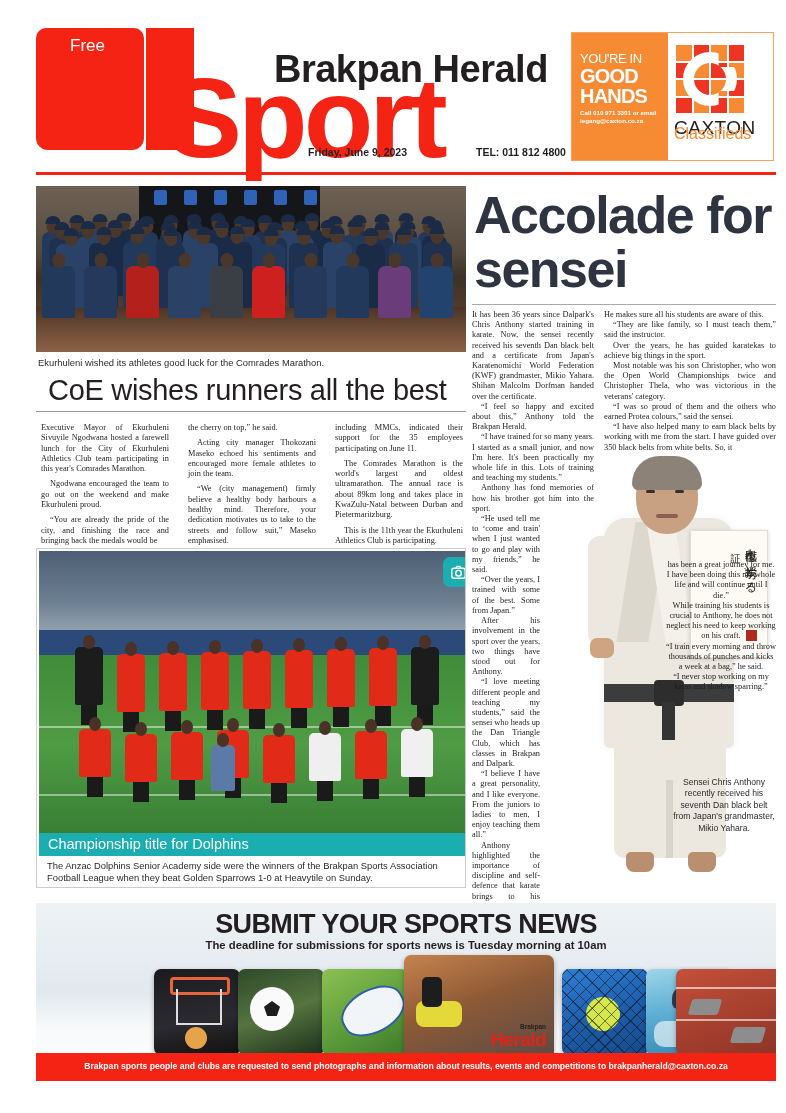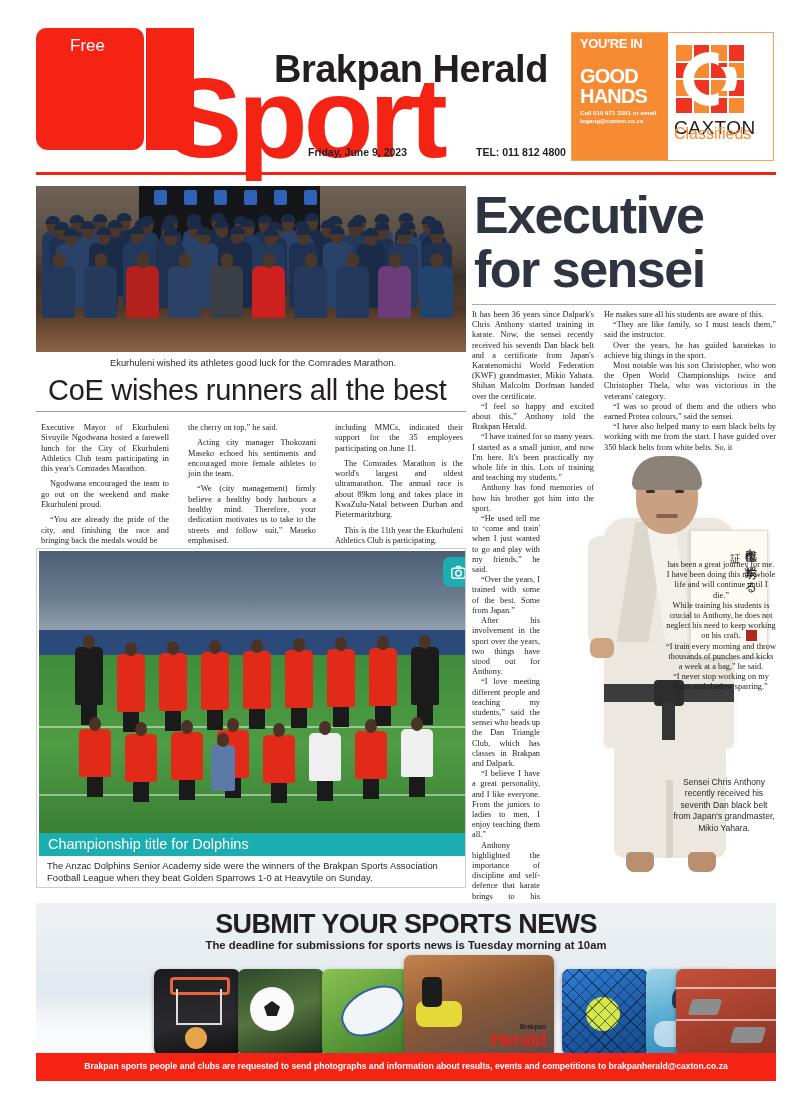--- a/index.html
+++ b/index.html
@@ -86,24 +86,24 @@
     box-sizing: border-box;
   }
   .caxton-left {
     position: absolute;
     left: 0; top: 0;
     width: 96px; height: 100%;
     background: #f68b33;
   }
   .caxton-youre {
     position: absolute;
-    left: 8px; top: 3px;
+    left: 8px; top: 18px;
     color: #ffffff;
     font-size: 13px;
-    font-weight: bold;
+    font-weight: normal;
     letter-spacing: -0.4px;
     line-height: 15px;
   }
   .caxton-good {
     position: absolute;
     left: 8px; top: 33px;
     color: #ffffff;
     font-size: 20px;
     font-weight: bold;
     letter-spacing: -0.8px;
@@ -227,21 +227,20 @@
     background: #1b2b45;
   }
 
   
   .coe-caption {
     position: absolute;
     left: 38px; top: 357px;
     width: 430px;
     font-size: 9.4px;
     color: #2a2a2a;
-    text-align: center;
   }
   .coe-headline {
     position: absolute;
     left: 48px; top: 374px;
     width: 432px;
     font-size: 29px;
     color: #231f20;
     font-family: "Liberation Sans", sans-serif;
     letter-spacing: -0.3px;
   }
@@ -970,21 +969,21 @@
           <rect x="2.5" y="6" width="19" height="14" rx="3"></rect>
           <circle cx="12" cy="13" r="4"></circle>
           <path d="M8.5 6 L10 3.5 L14 3.5 L15.5 6"></path>
         </svg>
       </div>
     </div>
     <div class="dolphin-band">Championship title for Dolphins</div>
     <div class="dolphin-caption">The Anzac Dolphins Senior Academy side were the winners of the Brakpan Sports Association Football League when they beat Golden Sparrows 1-0 at Heavytile on Sunday.</div>
   </div>
 
-  <div class="sensei-headline">Executive for sensei</div>
+  <div class="sensei-headline">Accolade for sensei</div>
   <div class="sensei-rule"></div>
 
   <div class="karate">
     <div class="k-gi-body"></div>
     <div class="k-arm" style="left:18px; top:96px; width:34px; height:110px;"></div>
     <div class="k-arm" style="left:146px; top:96px; width:34px; height:96px;"></div>
     <div class="k-hand" style="left:20px; top:198px;"></div>
     <div class="k-hand" style="left:150px; top:182px;"></div>
     <div class="k-gi-lapelL"></div>
     <div class="k-gi-lapelR"></div>

